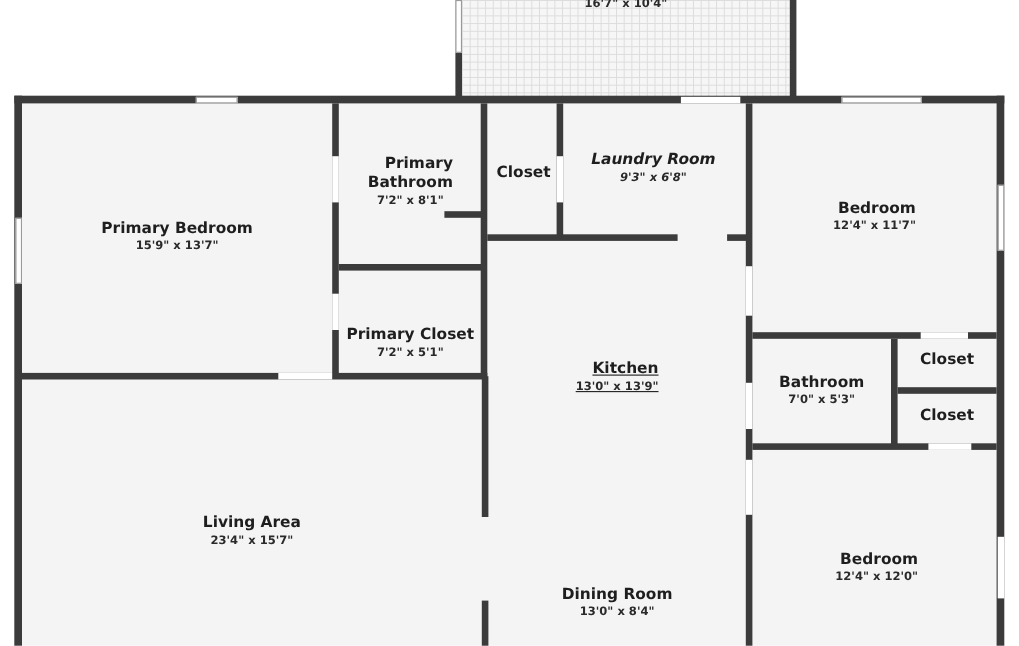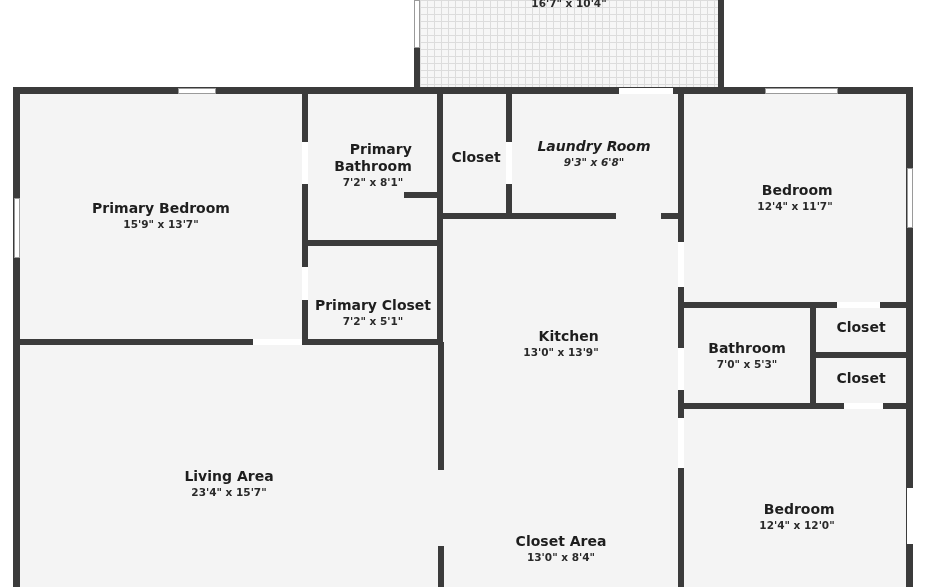--- a/index.html
+++ b/index.html
@@ -96,21 +96,21 @@
 <div class="label" style="left:594px;top:153px;font-style:italic;">
   <div class="name">Laundry Room</div>
   <div class="dim">9'3" x 6'8"</div>
 </div>
 
 <div class="label" style="left:795px;top:197px;">
   <div class="name">Bedroom</div>
   <div class="dim">12'4" x 11'7"</div>
 </div>
 
-<div class="label" style="left:561px;top:343px;">
+<div class="label" style="left:561px;top:343px;text-decoration:underline;">
   <div class="name">Kitchen</div>
   <div class="dim">13'0" x 13'9"</div>
 </div>
 
 <div class="label" style="left:747px;top:355px;">
   <div class="name">Bathroom</div>
   <div class="dim">7'0" x 5'3"</div>
 </div>
 
 <div class="label" style="left:861px;top:327px;">
@@ -120,20 +120,20 @@
 <div class="label" style="left:861px;top:378px;">
   <div class="name">Closet</div>
 </div>
 
 <div class="label" style="left:229px;top:483px;">
   <div class="name">Living Area</div>
   <div class="dim">23'4" x 15'7"</div>
 </div>
 
 <div class="label" style="left:561px;top:548px;">
-  <div class="name">Closet Area</div>
+  <div class="name">Dining Room</div>
   <div class="dim">13'0" x 8'4"</div>
 </div>
 
 <div class="label" style="left:797px;top:516px;">
   <div class="name">Bedroom</div>
   <div class="dim">12'4" x 12'0"</div>
 </div>
 
 </body></html>

